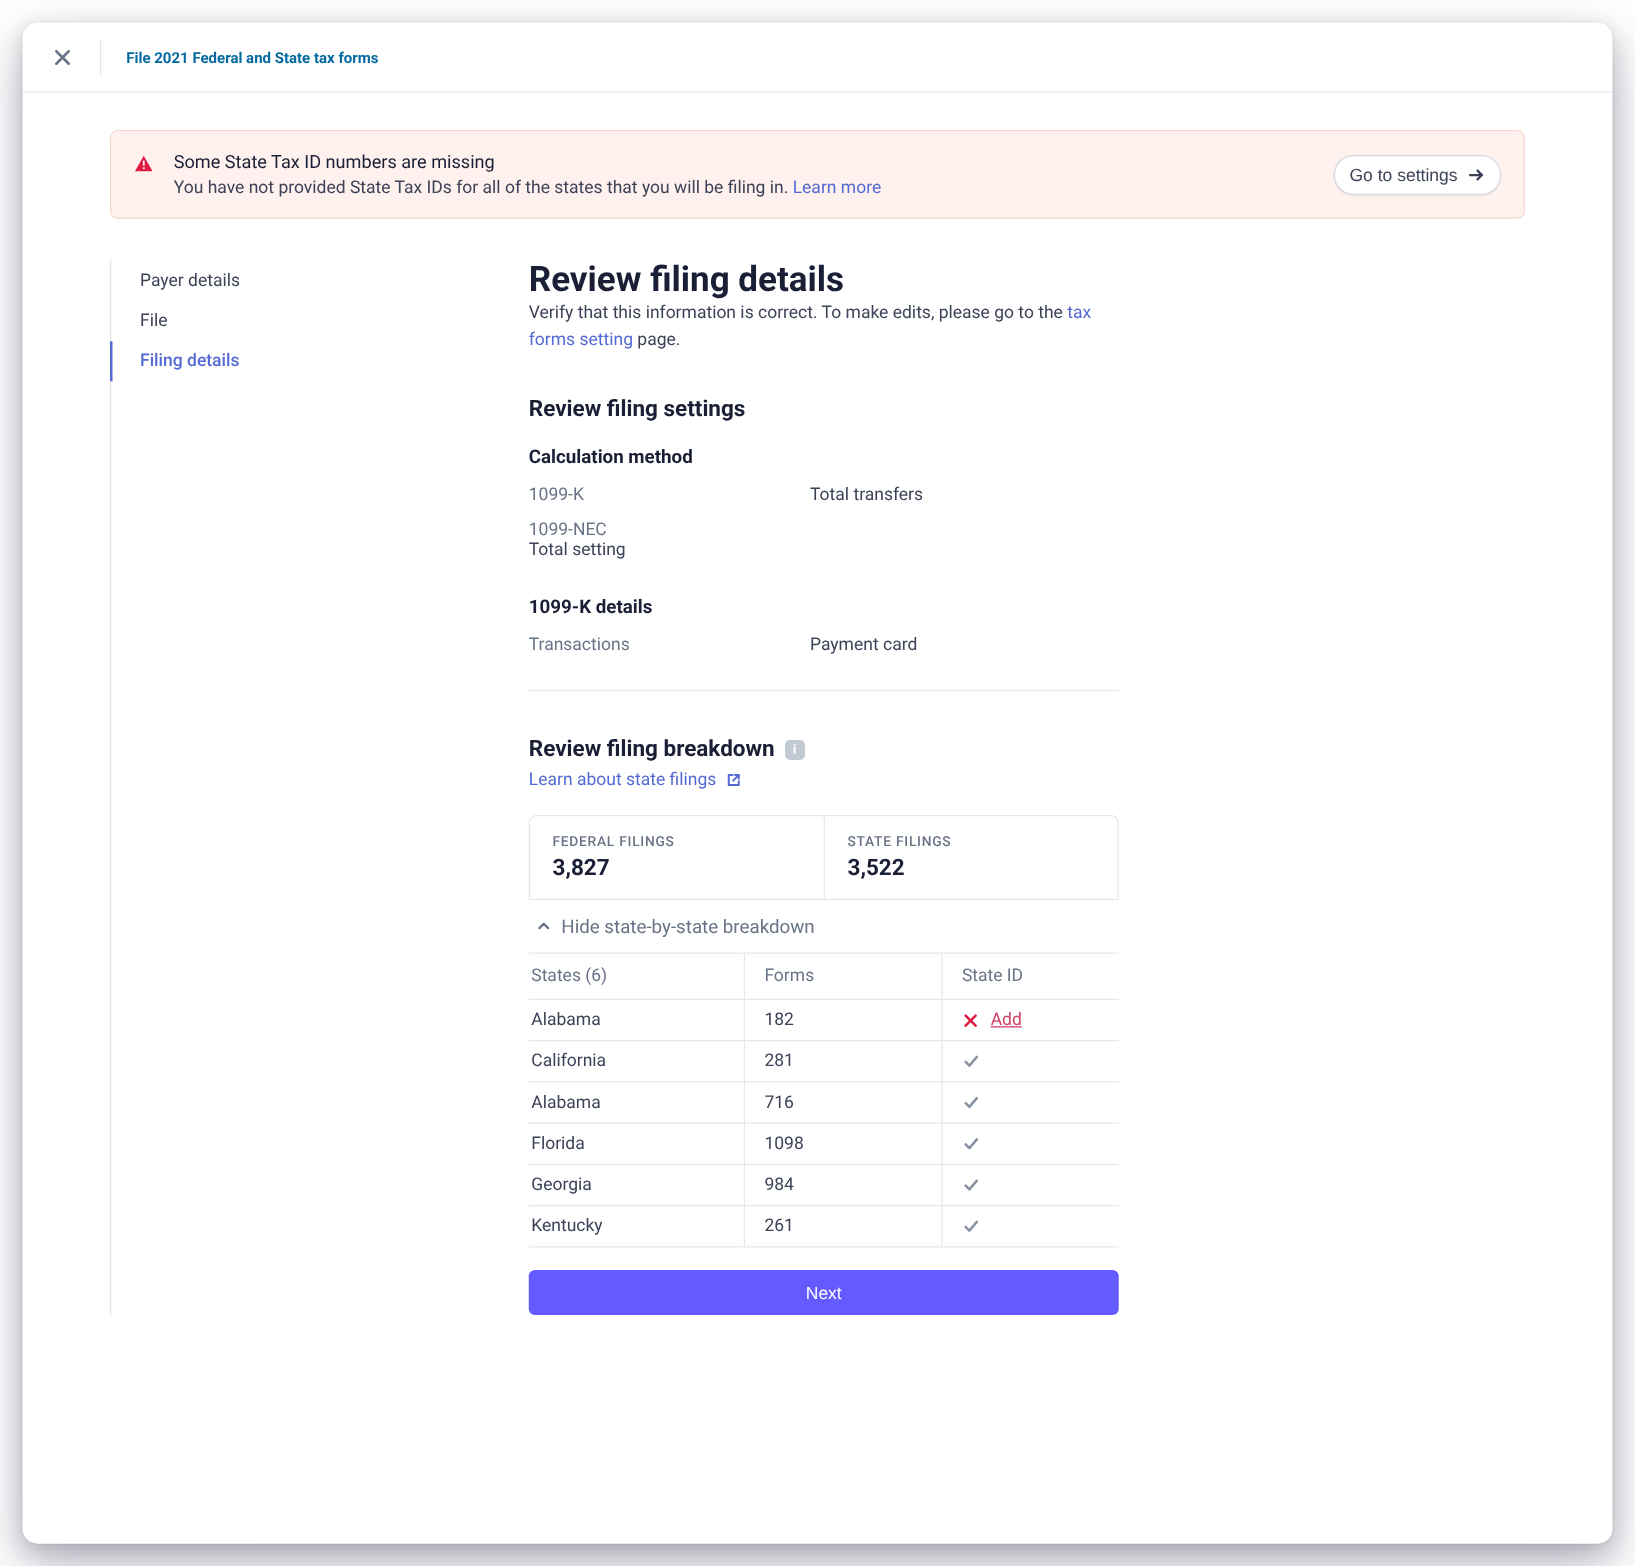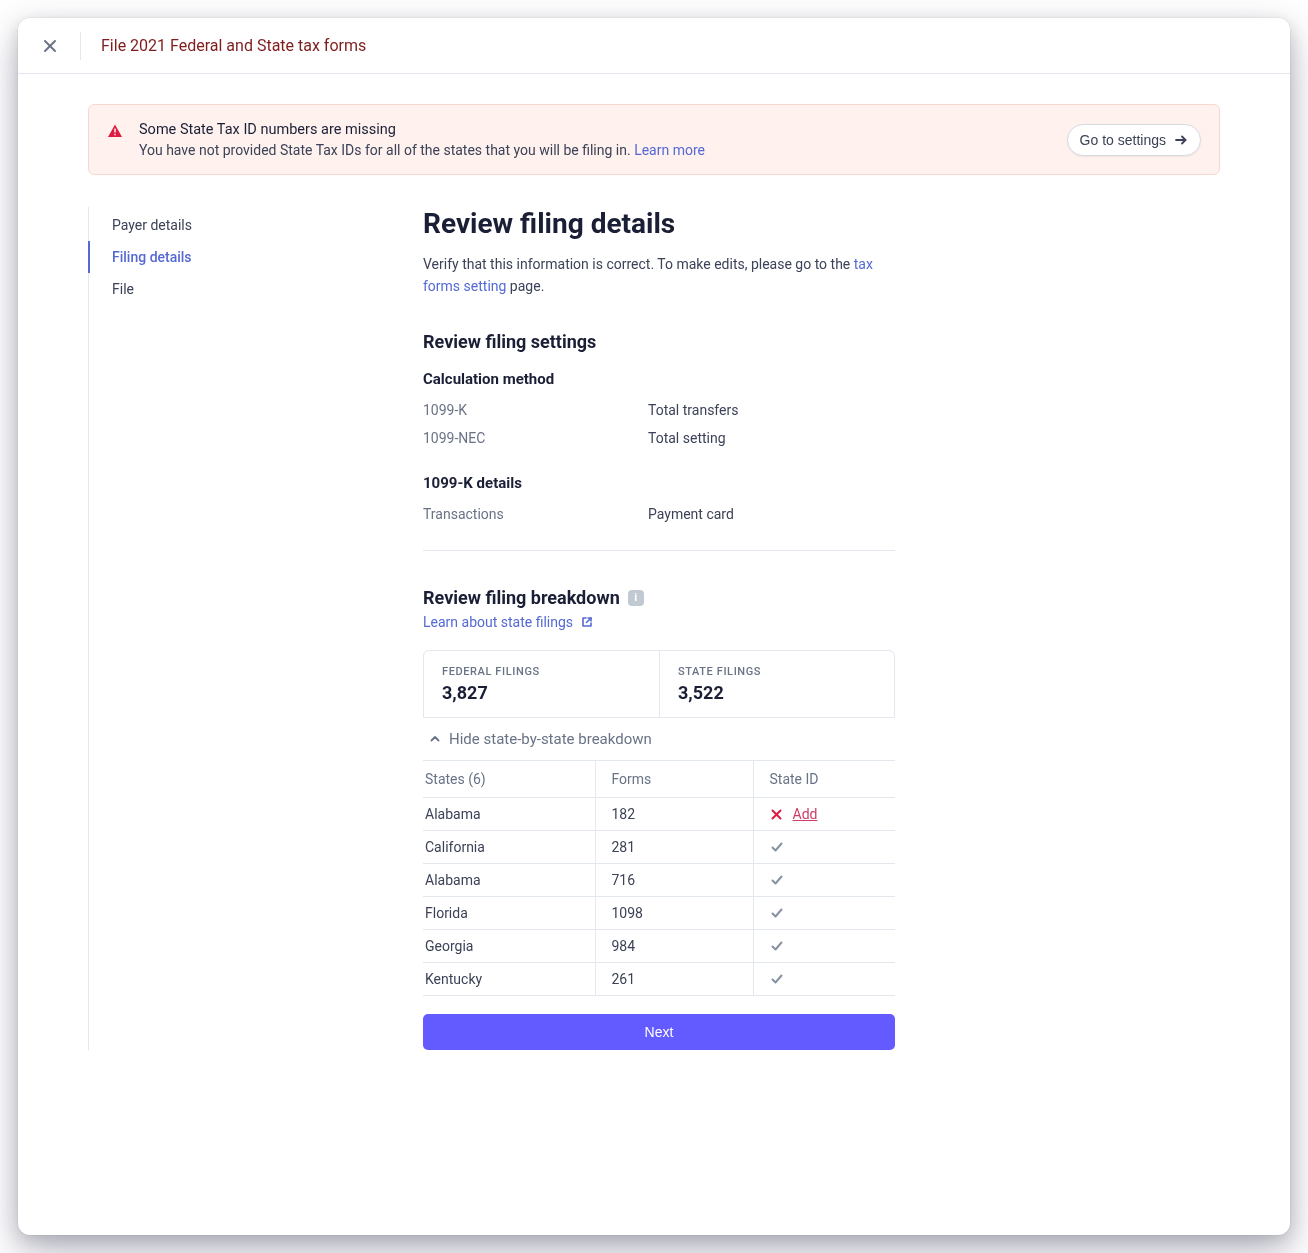--- a/index.html
+++ b/index.html
@@ -35,23 +35,23 @@
     color: #697386;
     cursor: pointer;
   }
   .header-divider {
     width: 1px;
     height: 28px;
     background: #e3e8ee;
     margin: 0 20px 0 16px;
   }
   .modal-title {
-    font-size: 16px;
-    font-weight: 400;
-    color: #7f1d1d;
+    font-size: 12px;
+    font-weight: 700;
+    color: #0369a1;
   }
   .modal-body {
     padding: 30px 70px 55px 70px;
   }
   .alert {
     background: #fef1ee;
     border: 1px solid #f7d8d1;
     border-radius: 6px;
     padding: 16px 18px;
     display: flex;
@@ -115,21 +115,20 @@
     font-weight: 500;
   }
   .content {
     flex: 1;
     max-width: 472px;
   }
   h1.page-title {
     font-size: 28px;
     font-weight: 700;
     color: #1a1f36;
-    margin-bottom: 14px;
   }
   .page-subtitle {
     font-size: 14px;
     color: #3c4257;
     line-height: 1.55;
     margin-bottom: 34px;
   }
   .page-subtitle .link { color: #5469d4; cursor: pointer; }
   h2.section-title {
     font-size: 18px;
@@ -286,39 +285,39 @@
         <svg width="14" height="14" viewBox="0 0 14 14" fill="none" stroke="#3c4257" stroke-width="1.8" stroke-linecap="round" stroke-linejoin="round">
             <line x1="2" y1="7" x2="11.5" y2="7"></line>
             <polyline points="8 3.5 11.5 7 8 10.5"></polyline>
           </svg>
       </button>
     </div>
 
     <div class="main-area">
       <nav class="sidebar">
         <div class="sidebar-item">Payer details</div>
+        <div class="sidebar-item">File</div>
         <div class="sidebar-item active">Filing details</div>
-        <div class="sidebar-item">File</div>
       </nav>
 
       <div class="content">
 
         <h1 class="page-title">Review filing details</h1>
         <p class="page-subtitle">
           <span>Verify that this information is correct. To make edits, please go to the </span><span class="link">tax forms setting</span><span> page.</span>
         </p>
 
         <h2 class="section-title">Review filing settings</h2>
 
         <h3 class="subsection-title">Calculation method</h3>
         <div class="kv-row">
           <div class="kv-key">1099-K</div>
           <div class="kv-val">Total transfers</div>
         </div>
-        <div class="kv-row" style="margin-bottom:28px;">
+        <div class="kv-row" style="margin-bottom:28px;flex-direction:column;">
           <div class="kv-key">1099-NEC</div>
           <div class="kv-val">Total setting</div>
         </div>
 
         <h3 class="subsection-title">1099-K details</h3>
         <div class="kv-row">
           <div class="kv-key">Transactions</div>
           <div class="kv-val">Payment card</div>
         </div>
 

